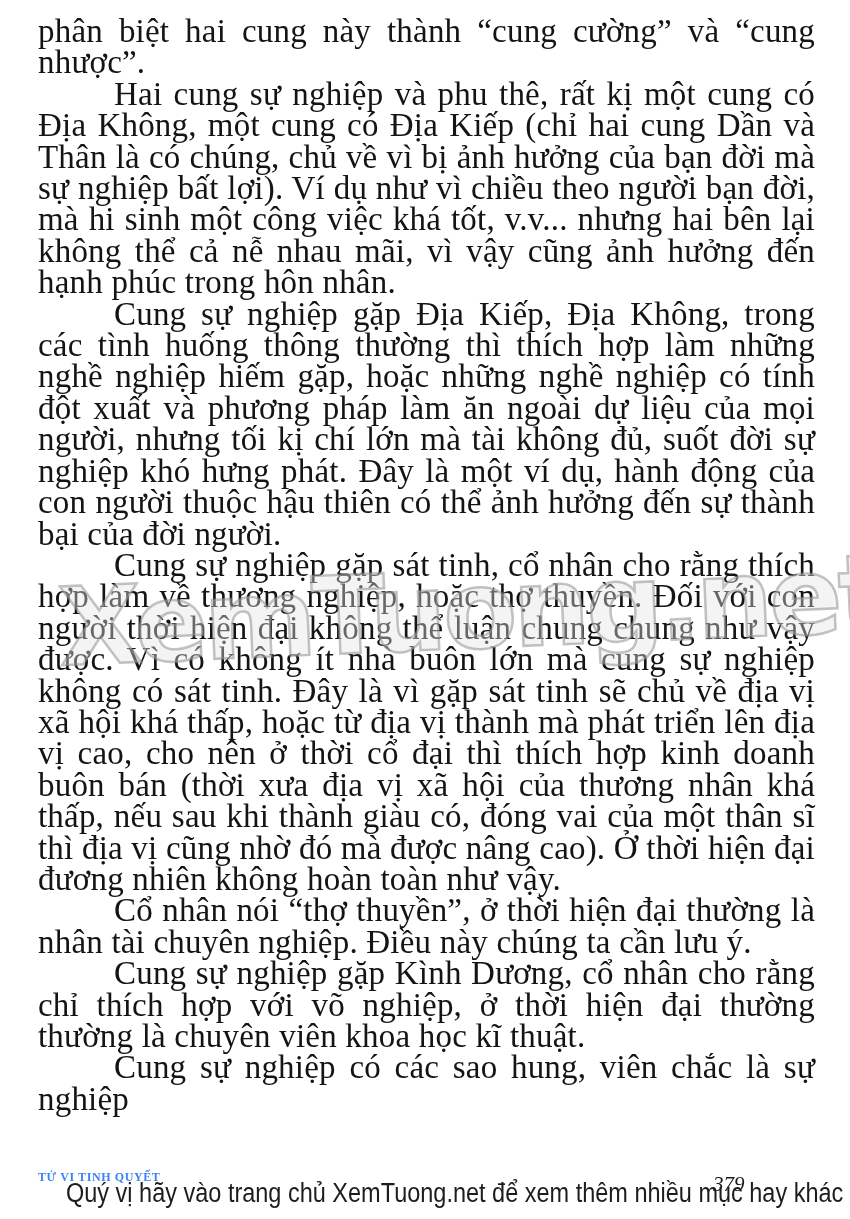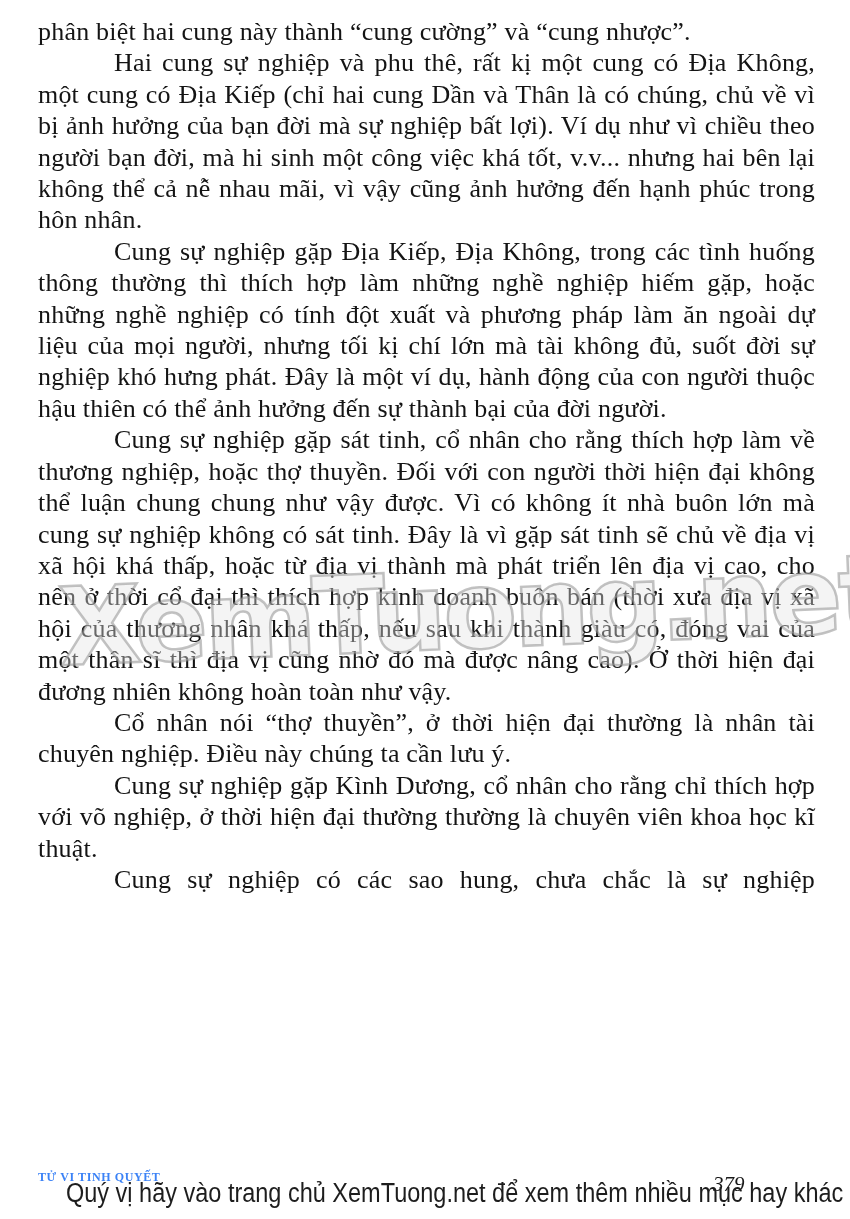--- a/index.html
+++ b/index.html
@@ -17,21 +17,21 @@
   }
   .content {
     position: absolute;
     left: 38px;
     top: 16px;
     width: 777px;
     z-index: 1;
   }
   .para {
     margin: 0;
-    font-size: 26px;
+    font-size: 33px;
     line-height: 31.4px;
     color: #141414;
     text-align: justify;
     letter-spacing: 0.2px;
   }
   .para.indent {
     text-indent: 76px;
   }
   .para.stretch {
     text-align-last: justify;
@@ -93,21 +93,21 @@
 
 <div class="page">
 
   <div class="content">
     <p class="para">phân biệt hai cung này thành “cung cường” và “cung nhược”.</p>
     <p class="para indent">Hai cung sự nghiệp và phu thê, rất kị một cung có Địa Không, một cung có Địa Kiếp (chỉ hai cung Dần và Thân là có chúng, chủ về vì bị ảnh hưởng của bạn đời mà sự nghiệp bất lợi). Ví dụ như vì chiều theo người bạn đời, mà hi sinh một công việc khá tốt, v.v... nhưng hai bên lại không thể cả nễ nhau mãi, vì vậy cũng ảnh hưởng đến hạnh phúc trong hôn nhân.</p>
     <p class="para indent">Cung sự nghiệp gặp Địa Kiếp, Địa Không, trong các tình huống thông thường thì thích hợp làm những nghề nghiệp hiếm gặp, hoặc những nghề nghiệp có tính đột xuất và phương pháp làm ăn ngoài dự liệu của mọi người, nhưng tối kị chí lớn mà tài không đủ, suốt đời sự nghiệp khó hưng phát. Đây là một ví dụ, hành động của con người thuộc hậu thiên có thể ảnh hưởng đến sự thành bại của đời người.</p>
     <p class="para indent">Cung sự nghiệp gặp sát tinh, cổ nhân cho rằng thích hợp làm về thương nghiệp, hoặc thợ thuyền. Đối với con người thời hiện đại không thể luận chung chung như vậy được. Vì có không ít nhà buôn lớn mà cung sự nghiệp không có sát tinh. Đây là vì gặp sát tinh sẽ chủ về địa vị xã hội khá thấp, hoặc từ địa vị thành mà phát triển lên địa vị cao, cho nên ở thời cổ đại thì thích hợp kinh doanh buôn bán (thời xưa địa vị xã hội của thương nhân khá thấp, nếu sau khi thành giàu có, đóng vai của một thân sĩ thì địa vị cũng nhờ đó mà được nâng cao). Ở thời hiện đại đương nhiên không hoàn toàn như vậy.</p>
     <p class="para indent">Cổ nhân nói “thợ thuyền”, ở thời hiện đại thường là nhân tài chuyên nghiệp. Điều này chúng ta cần lưu ý.</p>
     <p class="para indent">Cung sự nghiệp gặp Kình Dương, cổ nhân cho rằng chỉ thích hợp với võ nghiệp, ở thời hiện đại thường thường là chuyên viên khoa học kĩ thuật.</p>
-    <p class="para indent stretch">Cung sự nghiệp có các sao hung, chưa chắc là sự nghiệp</p>
+    <p class="para indent stretch">Cung sự nghiệp có các sao hung, viên chắc là sự nghiệp</p>
   </div>
 
   <div class="watermark">XemTuong.net</div>
 
   <div class="footer-title">TỬ VI TINH QUYẾT</div>
 
   <div class="footer-pagenum">379</div>
 
   <div class="footer-promo">Quý vị hãy vào trang chủ XemTuong.net để xem thêm nhiều mục hay khác</div>
 

